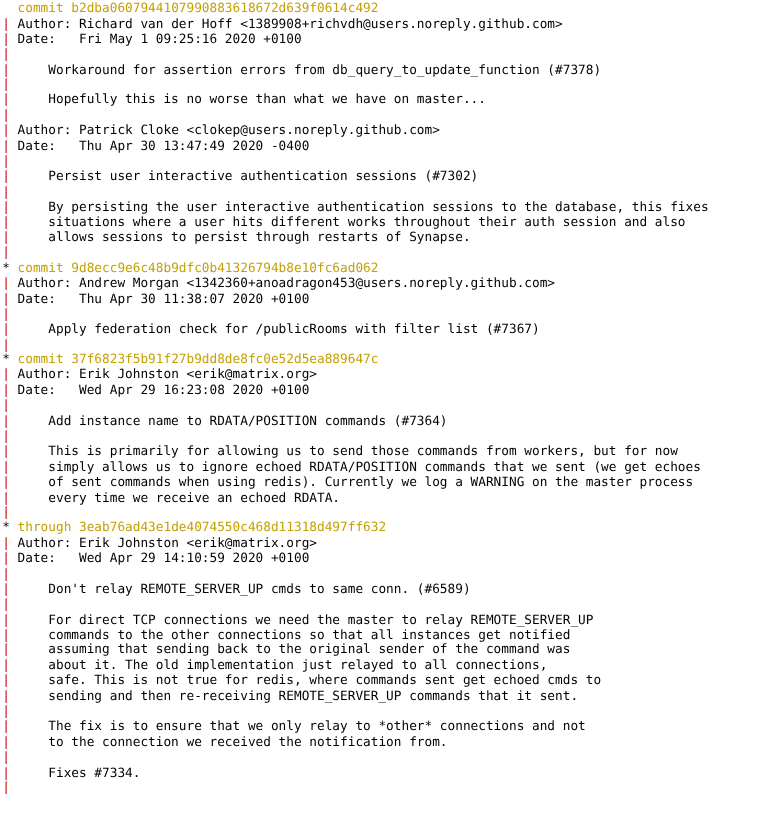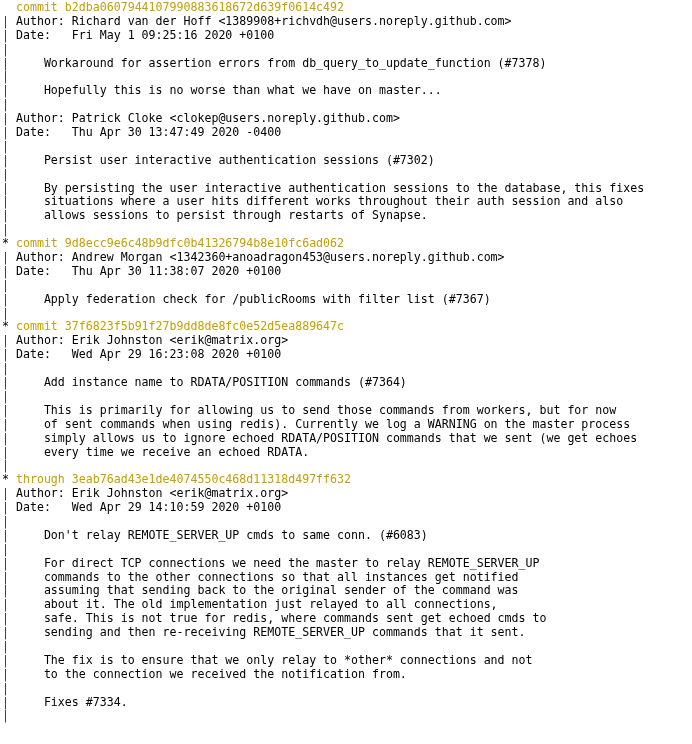--- a/index.html
+++ b/index.html
@@ -56,29 +56,29 @@
     <div class="line"><span class="graph">|</span></div>
     <div class="line"><span class="graph">|</span><span class="text">     Apply federation check for /publicRooms with filter list (#7367)</span></div>
     <div class="line"><span class="graph">|</span></div>
     <div class="line"><span class="graph text" style="color: rgb(0, 0, 0);">* </span><span class="hash">commit 37f6823f5b91f27b9dd8de8fc0e52d5ea889647c</span></div>
     <div class="line"><span class="graph">| </span><span class="text">Author: Erik Johnston &lt;erik@matrix.org&gt;</span></div>
     <div class="line"><span class="graph">| </span><span class="text">Date:   Wed Apr 29 16:23:08 2020 +0100</span></div>
     <div class="line"><span class="graph">|</span></div>
     <div class="line"><span class="graph">|</span><span class="text">     Add instance name to RDATA/POSITION commands (#7364)</span></div>
     <div class="line"><span class="graph">|</span></div>
     <div class="line"><span class="graph">|</span><span class="text">     This is primarily for allowing us to send those commands from workers, but for now</span></div>
+    <div class="line"><span class="graph">|</span><span class="text">     simply allows us to ignore echoed RDATA/POSITION commands that we sent (we get echoes</span></div>
     <div class="line"><span class="graph">|</span><span class="text">     of sent commands when using redis). Currently we log a WARNING on the master process</span></div>
-    <div class="line"><span class="graph">|</span><span class="text">     simply allows us to ignore echoed RDATA/POSITION commands that we sent (we get echoes</span></div>
     <div class="line"><span class="graph">|</span><span class="text">     every time we receive an echoed RDATA.</span></div>
     <div class="line"><span class="graph">|</span></div>
     <div class="line"><span class="graph text" style="color: rgb(0, 0, 0);">* </span><span class="hash">through 3eab76ad43e1de4074550c468d11318d497ff632</span></div>
     <div class="line"><span class="graph">| </span><span class="text">Author: Erik Johnston &lt;erik@matrix.org&gt;</span></div>
     <div class="line"><span class="graph">| </span><span class="text">Date:   Wed Apr 29 14:10:59 2020 +0100</span></div>
     <div class="line"><span class="graph">|</span></div>
-    <div class="line"><span class="graph">|</span><span class="text">     Don't relay REMOTE_SERVER_UP cmds to same conn. (#6083)</span></div>
+    <div class="line"><span class="graph">|</span><span class="text">     Don't relay REMOTE_SERVER_UP cmds to same conn. (#6589)</span></div>
     <div class="line"><span class="graph">|</span></div>
     <div class="line"><span class="graph">|</span><span class="text">     For direct TCP connections we need the master to relay REMOTE_SERVER_UP</span></div>
     <div class="line"><span class="graph">|</span><span class="text">     commands to the other connections so that all instances get notified</span></div>
     <div class="line"><span class="graph">|</span><span class="text">     assuming that sending back to the original sender of the command was</span></div>
     <div class="line"><span class="graph">|</span><span class="text">     about it. The old implementation just relayed to all connections,</span></div>
     <div class="line"><span class="graph">|</span><span class="text">     safe. This is not true for redis, where commands sent get echoed cmds to</span></div>
     <div class="line"><span class="graph">|</span><span class="text">     sending and then re-receiving REMOTE_SERVER_UP commands that it sent.</span></div>
     <div class="line"><span class="graph">|</span></div>
     <div class="line"><span class="graph">|</span><span class="text">     The fix is to ensure that we only relay to *other* connections and not</span></div>
     <div class="line"><span class="graph">|</span><span class="text">     to the connection we received the notification from.</span></div>

